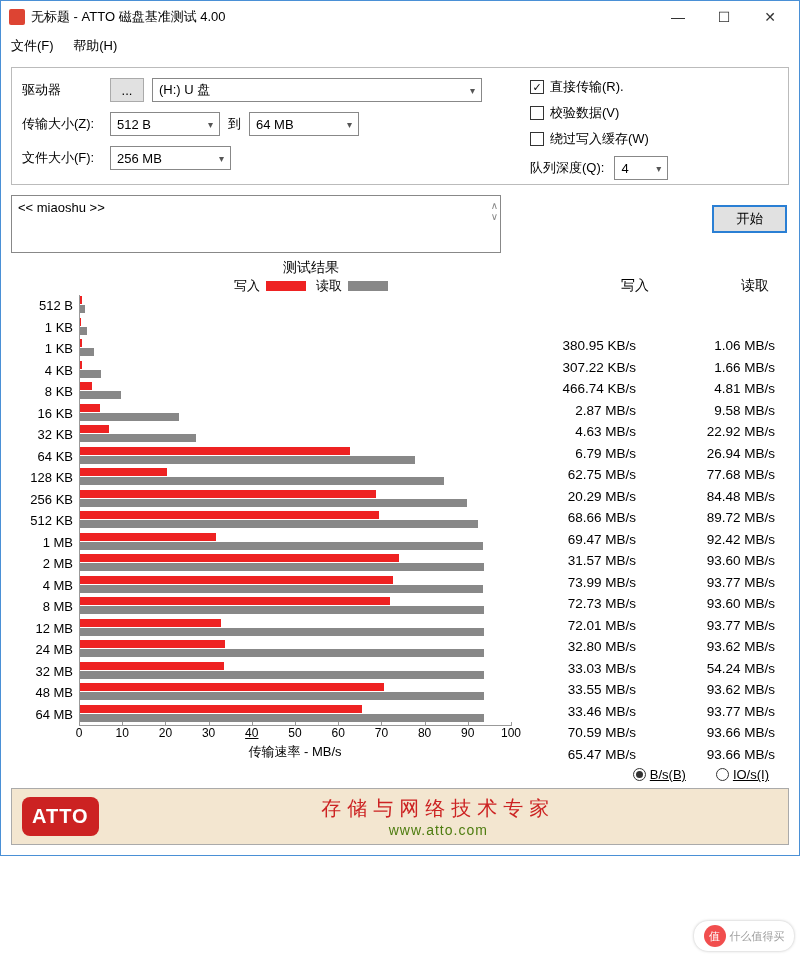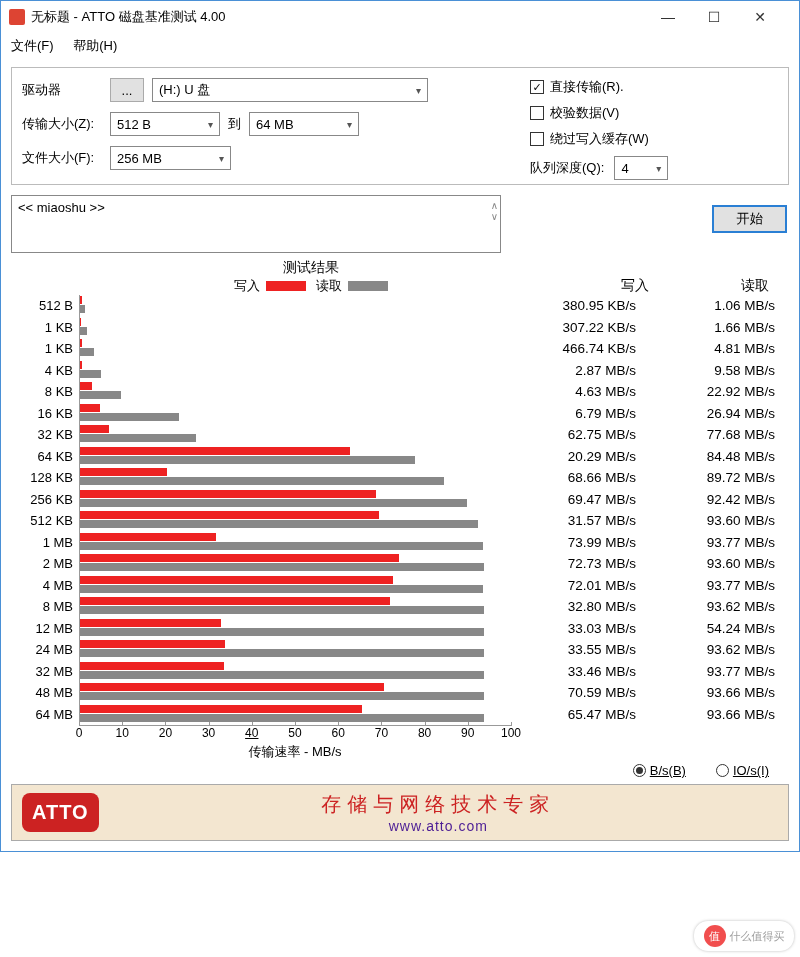--- a/index.html
+++ b/index.html
@@ -1,18 +1,18 @@
 <!DOCTYPE html>
 <html><head>
 <meta charset="utf-8">
 <style>
 * { box-sizing: border-box; margin: 0; padding: 0; }
 body { font-family: "Microsoft YaHei", "SimSun", Arial, sans-serif; font-size: 13px; background: #fff; width: 800px; }
 .window { border: 1px solid #4a90d6; }
-.titlebar { display: flex; align-items: center; height: 32px; padding: 0 16px 0 8px; background: #fff; }
+.titlebar { display: flex; align-items: center; height: 32px; padding: 0 6px 0 8px; background: #fff; }
 .titlebar .icon { width: 16px; height: 16px; margin-right: 6px; background: #d43; border-radius: 2px; display:inline-block;}
 .titlebar .title { flex: 1; font-size: 13px; }
 .titlebar .btns { display: flex; }
 .titlebar .btn { width: 46px; height: 32px; display:flex; align-items:center; justify-content:center; font-family: Arial; font-size: 14px; color:#333;}
 .menubar { padding: 4px 8px 6px 10px; font-size: 13px; }
 .menubar span { margin-right: 16px; }
 .content { padding: 6px 10px 10px 10px; }
 .config-area { border: 1px solid #bbb; padding: 10px 10px 4px 10px; display:flex; }
 .config-left { width: 490px; }
 .config-right { flex:1; padding-left: 18px; }
@@ -44,33 +44,33 @@
 .chart-table { display:flex; }
 .chart { width: 500px; }
 .chart-row { display:flex; align-items:center; height:21.5px; }
 .chart-row .rowlbl { width:68px; text-align:right; padding-right:6px; font-size:13px;}
 .chart-row .bars { flex:1; height:100%; position:relative; border-left:1px solid #999;}
 .bar-w { position:absolute; top:1px; height:8px; background:#e22; }
 .bar-r { position:absolute; top:10px; height:8px; background:#888; }
 .axis { display:flex; margin-left:68px; border-top:1px solid #999; position:relative; height:18px;}
 .axis-label { text-align:center; margin-left:68px; font-size:13px;}
 
-.data-table { flex:1; }
+.data-table { flex:1;margin-top:40px; }
 .data-row { display:flex; height:21.5px; align-items:center; font-size:13.5px;}
 .data-row .c { width:50%; text-align:right; padding-right:14px;}
 
 .radio-row { display:flex; justify-content:flex-end; gap:30px; padding:2px 20px 4px 0;text-decoration:underline;}
 .radio { display:flex; align-items:center; gap:4px;}
 .radio-circle { width:13px; height:13px; border:1px solid #333; border-radius:50%; display:inline-flex; align-items:center; justify-content:center;}
 .radio-dot { width:7px; height:7px; background:#333; border-radius:50%;}
 
 .footer { margin-top:2px; background:#f3e6d0; border:1px solid #aaa; padding:6px 10px; display:flex; align-items:center;}
 .atto-logo { background:#c22; color:#fff; font-weight:bold; padding:8px 10px; font-size:20px; letter-spacing:1px; border-radius:8px; font-family: Arial;}
 .footer-txt { flex:1; text-align:center; color:#c22; font-size:20px; letter-spacing:6px; font-family: "SimSun";}
-.footer-txt .url { display:block; font-size:14px; letter-spacing:1px; color:#4c1d95; font-family:Arial;}
+.footer-txt .url { display:block; font-size:14px; letter-spacing:1px; color:#4d7c0f; font-family:Arial;}
 .watermark { position:fixed; right:6px; bottom:6px; width:100px; height:30px; background:#fff; opacity:0.8; border-radius:14px; display:flex; align-items:center; justify-content:center; font-size:11px; color:#888; box-shadow:0 0 3px #aaa;}
 .watermark .logo { width:22px; height:22px; border-radius:50%; background:#e22; color:#fff; display:inline-flex; align-items:center; justify-content:center; font-size:11px; margin-right:4px;}
 </style>
 </head>
 <body>
 
 <div class="window">
   <div class="titlebar">
     <span class="icon"></span>
     <span class="title">无标题 - ATTO 磁盘基准测试 4.00</span>
@@ -85,21 +85,21 @@
     <span>文件(F)</span>
     <span>帮助(H)</span>
   </div>
 
   <div class="content">
     <div class="config-area">
       <div class="config-left">
         <div class="row">
           <span class="lbl">驱动器</span>
           <div class="dotsbtn">...</div>
-          <div class="select" style="width:276px;justify-content:space-between;">
+          <div class="select" style="width:330px;justify-content:space-between;">
             <span>(H:) U 盘</span>
             <span class="arrow">▾</span>
           </div>
         </div>
         <div class="row">
           <span class="lbl">传输大小(Z):</span>
           <div class="select" style="width:110px;">
             <span>512 B</span>
             <span class="arrow">▾</span>
           </div>

